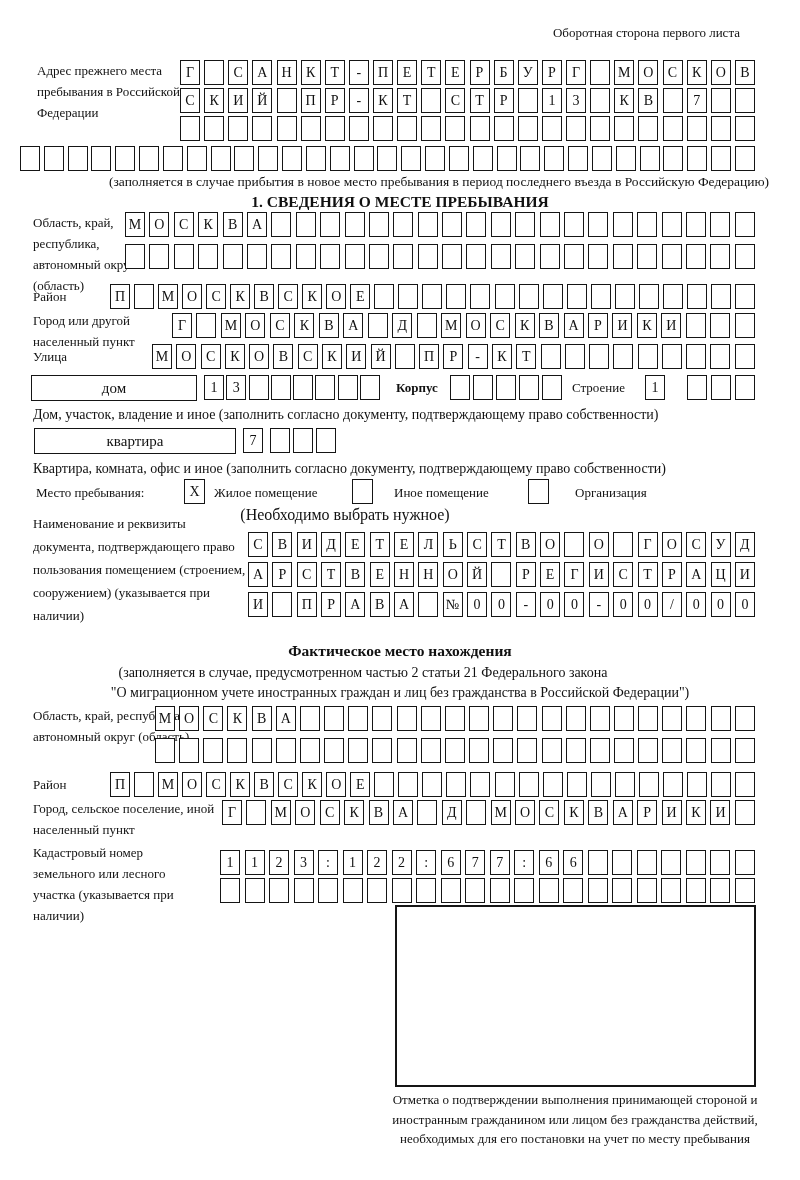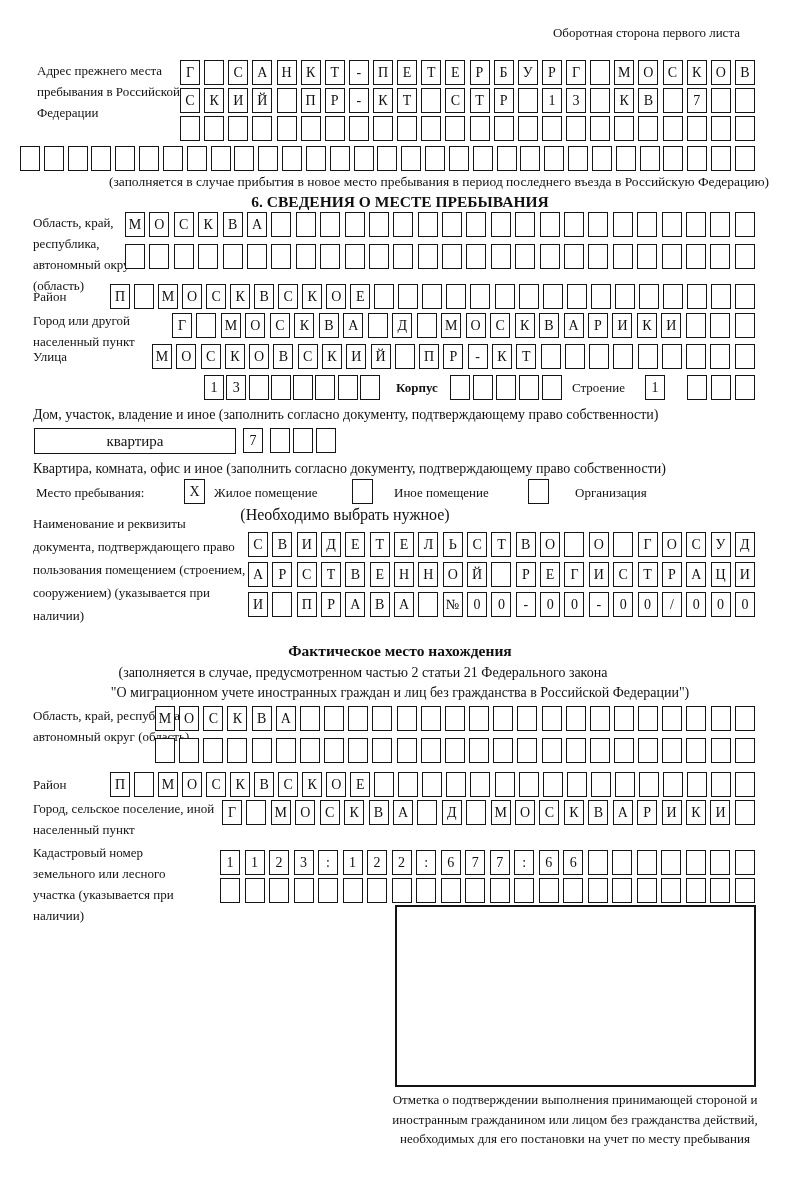--- a/index.html
+++ b/index.html
@@ -132,21 +132,21 @@
       <span class="cell"></span>
       <span class="cell"></span>
       <span class="cell"></span>
       <span class="cell"></span>
       <span class="cell"></span>
       <span class="cell"></span>
       <span class="cell"></span>
     </div>
   <div class="note center" style="left:0;top:173px;width:800px;padding-left:39px;">(заполняется в случае прибытия в новое место пребывания в период последнего въезда в Российскую Федерацию)</div>
 
-  <div class="lbl bold center" style="left:0;top:191px;width:800px;font-size:15.5px;">6. СВЕДЕНИЯ О МЕСТЕ ПРЕБЫВАНИЯ</div>
+  <div class="lbl bold center" style="left:0;top:191px;width:800px;font-size:15.5px;">1. СВЕДЕНИЯ О МЕСТЕ ПРЕБЫВАНИЯ</div>
 
   <div class="lbl" style="left:33px;top:212px;width:115px;">Область, край, республика, автономный округ (область)</div>
   <div class="cellrow" style="left:125px;top:212px;width:630px;">
       <span class="cell">М</span>
       <span class="cell">О</span>
       <span class="cell">С</span>
       <span class="cell">К</span>
       <span class="cell">В</span>
       <span class="cell">А</span>
       <span class="cell"></span>
@@ -280,20 +280,21 @@
       <span class="cell"></span>
       <span class="cell"></span>
       <span class="cell"></span>
       <span class="cell"></span>
       <span class="cell"></span>
       <span class="cell"></span>
       <span class="cell"></span>
       <span class="cell"></span>
     </div>
 
+  <div class="widebox" style="left:31px;top:375px;width:166px;">дом</div>
   <div class="cellrow" style="left:204px;top:375px;width:176px;">
       <span class="cell">1</span>
       <span class="cell">3</span>
       <span class="cell"></span>
       <span class="cell"></span>
       <span class="cell"></span>
       <span class="cell"></span>
       <span class="cell"></span>
       <span class="cell"></span>
     </div>

